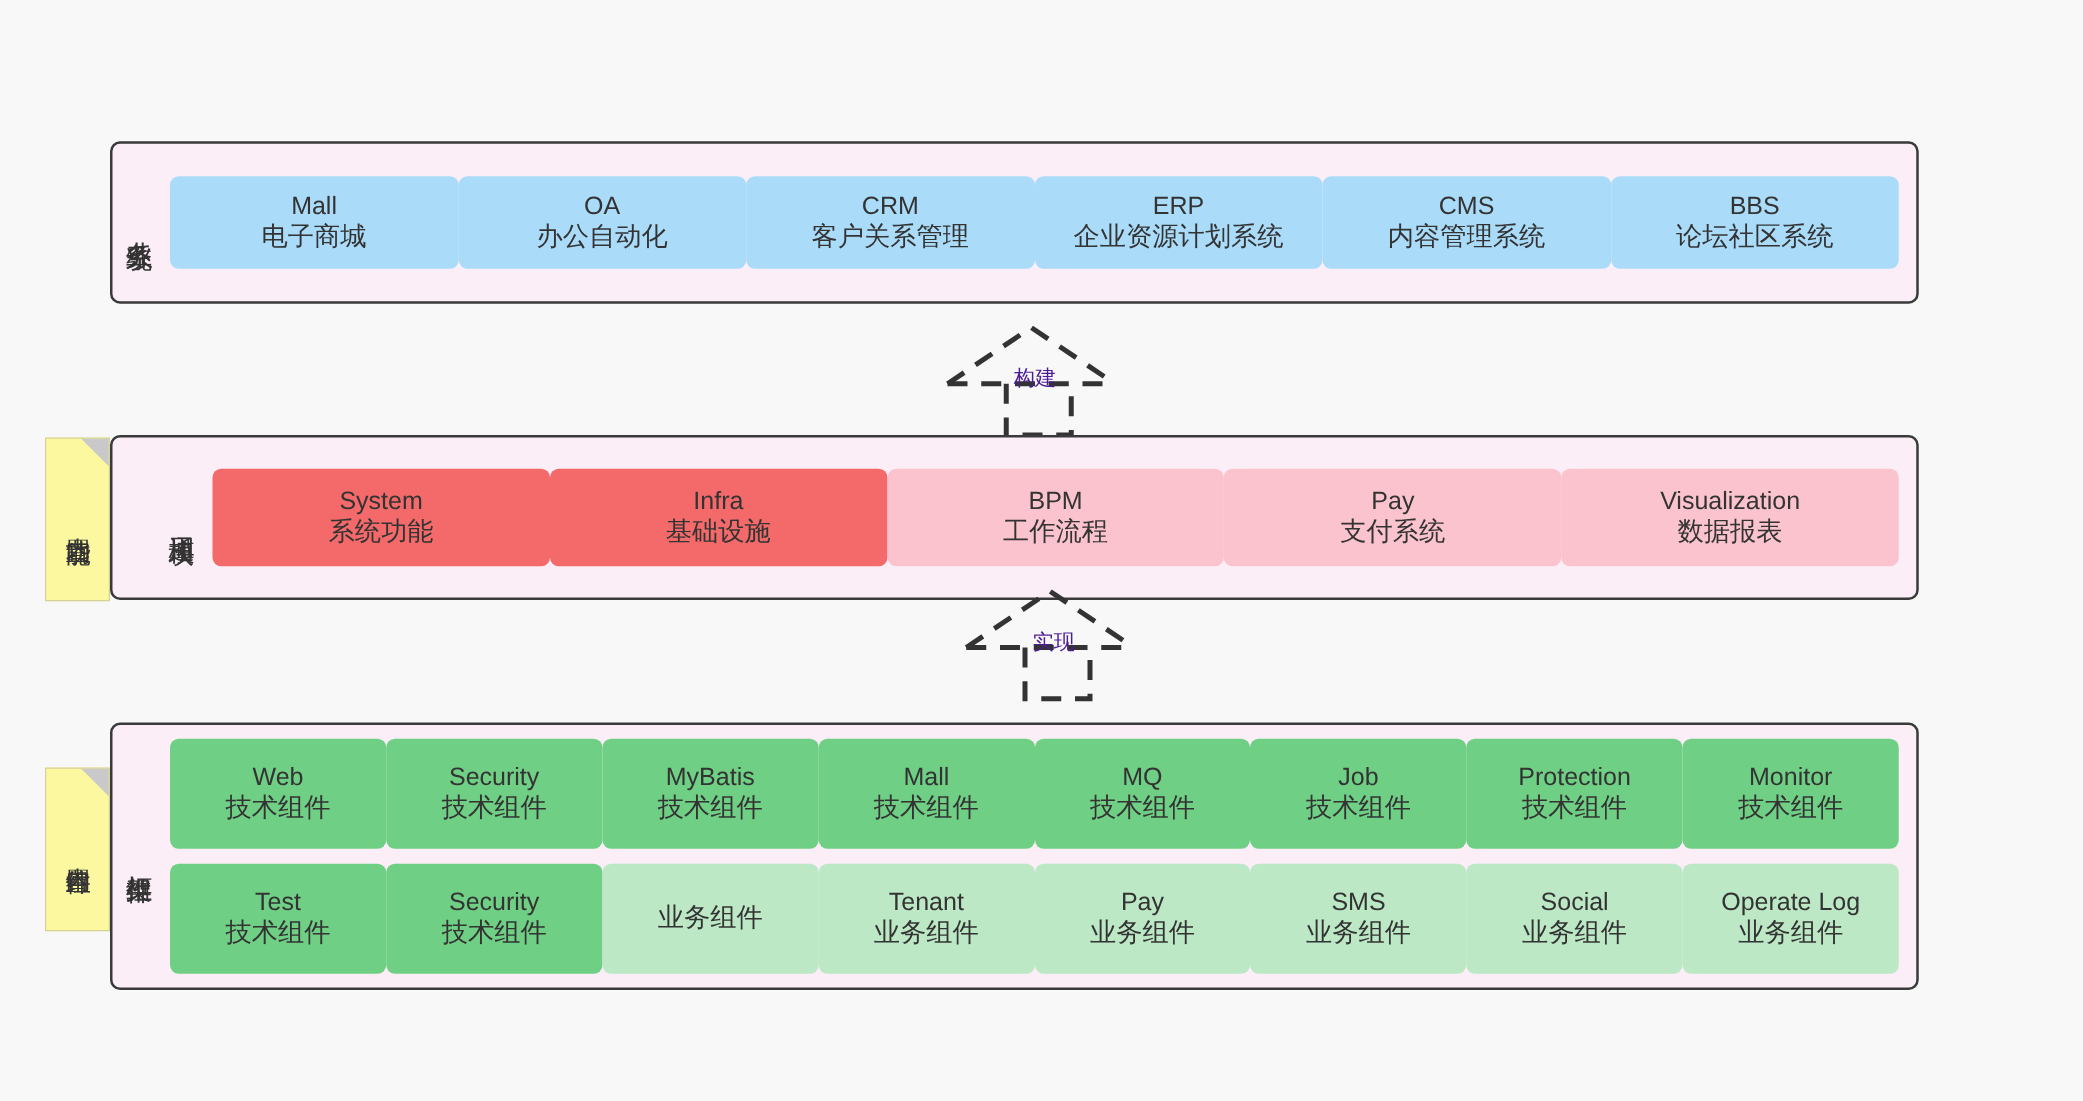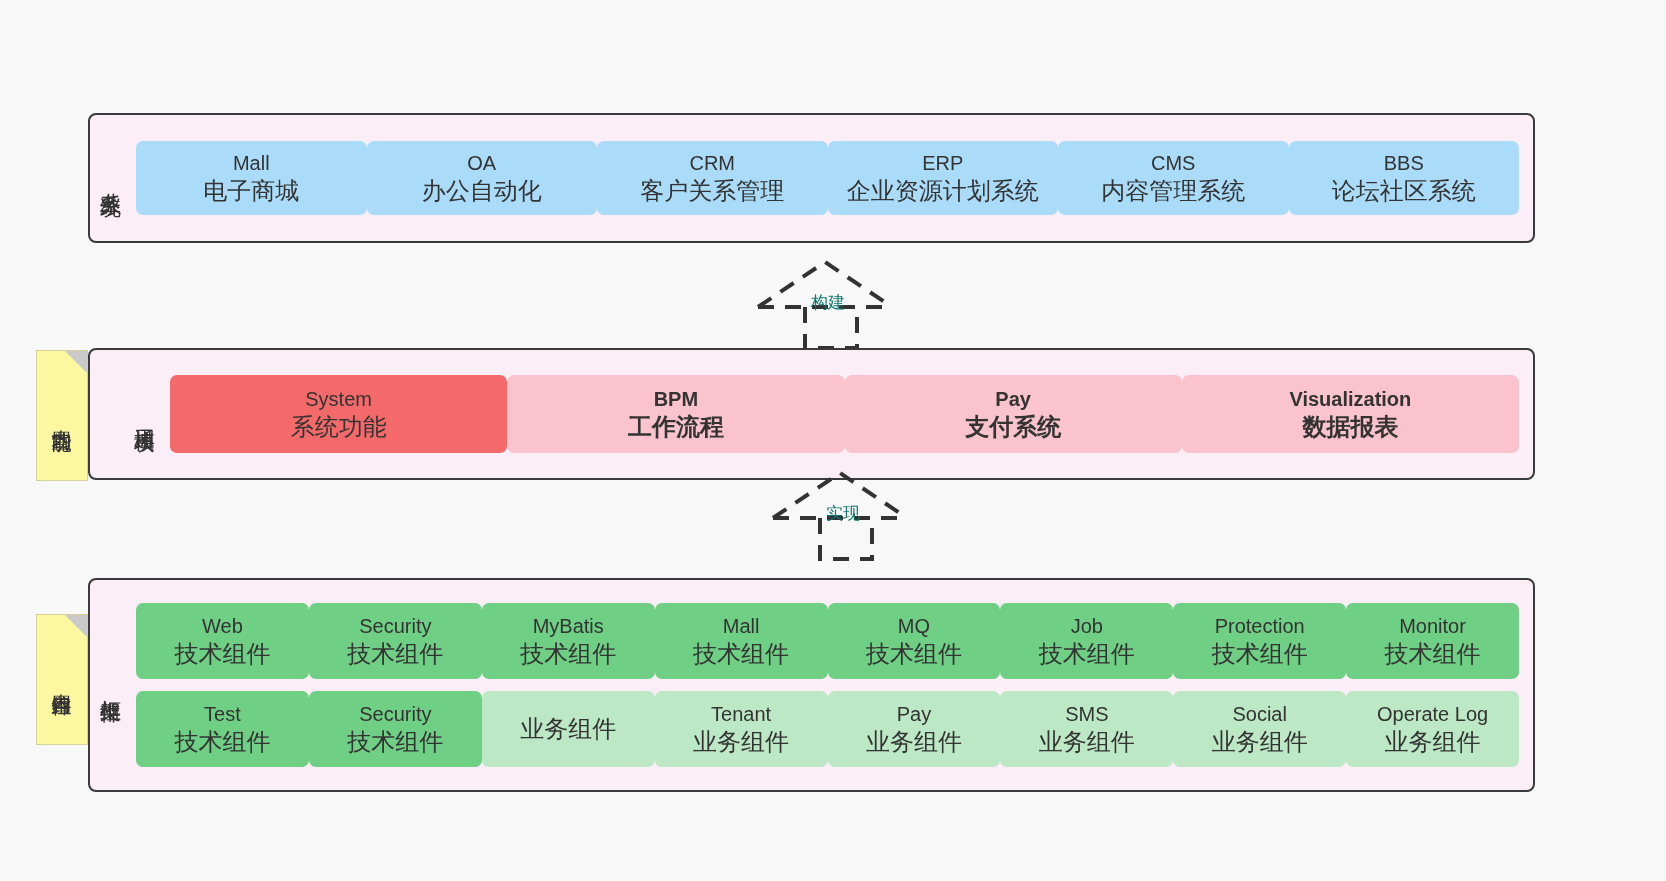--- a/index.html
+++ b/index.html
@@ -71,38 +71,38 @@
     flex-direction: column;
     align-items: center;
     justify-content: center;
     text-align: center;
     color: #333333;
     line-height: 1.22;
     padding: 4px 6px;
     user-select: none;
   }
   .card .t-en { font-size: 20px; }
-  .card .t-cn { font-size: 24px; }
+  .card .t-cn { font-size: 21px; }
 
   
   .c-blue        { background: #aadcfa; }
   .c-red         { background: #f46a6a; }
-  .c-pink        { background: #fbc3cd; font-weight: bold; }
+  .c-pink        { background: #fbc3cd; }
   .c-green       { background: #6fcf84; }
   .c-greenlight  { background: #bce8c6; }
 
   
   #layer-business { left: 88px;  top: 113px; width: 1447px; height: 130px; }
   #layer-business .row .card { height: 74px; }
 
   #layer-common   { left: 88px;  top: 348px; width: 1447px; height: 132px; padding-left: 34px; }
   #layer-common .row .card { height: 78px; }
 
   #layer-framework{ left: 88px;  top: 578px; width: 1447px; height: 214px; }
-  #layer-framework .row .card { height: 76px; }
+  #layer-framework .row .card { height: 88px; }
   #layer-framework .layer-body { gap: 12px; }
 
   
   .note {
     position: absolute;
     box-sizing: border-box;
     background: #fbf8a0;
     border: 1px solid #d6d19b;
     display: flex;
     align-items: center;
@@ -125,21 +125,21 @@
   }
   #note-common    { left: 36px; top: 350px; width: 52px; height: 131px; }
   #note-framework { left: 36px; top: 614px; width: 52px; height: 131px; }
 
   
   .arrow { position: absolute; }
   .arrow svg { display: block; overflow: visible; }
   .arrow-label {
     position: absolute;
     font-size: 17px;
-    color: #0f766e;
+    color: #4c1d95;
     background: transparent;
     white-space: nowrap;
     user-select: none;
   }
   #arrow-build { left: 753px; top: 257px; width: 160px; height: 92px; }
   #arrow-build .arrow-label { left: 58px; top: 34px; }
   #arrow-impl  { left: 768px; top: 468px; width: 160px; height: 92px; }
   #arrow-impl  .arrow-label { left: 58px; top: 34px; }
 </style>
 </head>
@@ -194,20 +194,24 @@
   </div>
 
   <div class="layer" id="layer-common">
     <div class="layer-title">通用模块</div>
     <div class="layer-body">
       <div class="row">
         <div class="card c-red">
           <span class="t-en">System</span>
           <span class="t-cn">系统功能</span>
         </div>
+        <div class="card c-red">
+          <span class="t-en">Infra</span>
+          <span class="t-cn">基础设施</span>
+        </div>
         <div class="card c-pink">
           <span class="t-en">BPM</span>
           <span class="t-cn">工作流程</span>
         </div>
         <div class="card c-pink">
           <span class="t-en">Pay</span>
           <span class="t-cn">支付系统</span>
         </div>
         <div class="card c-pink">
           <span class="t-en">Visualization</span>

